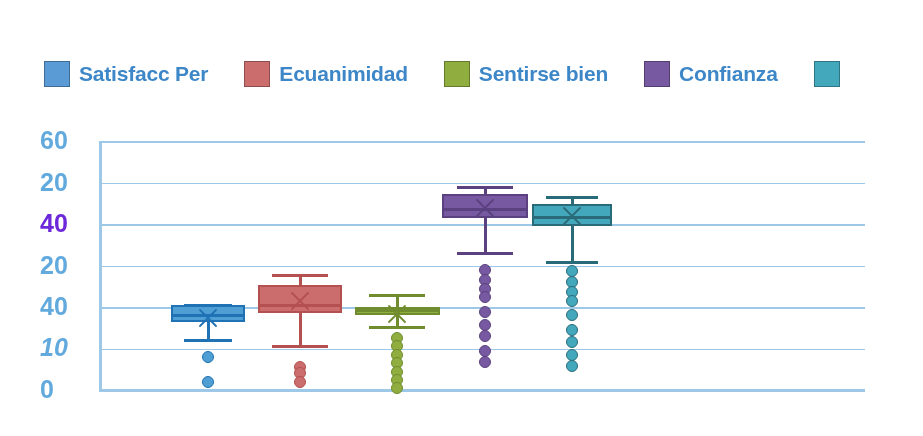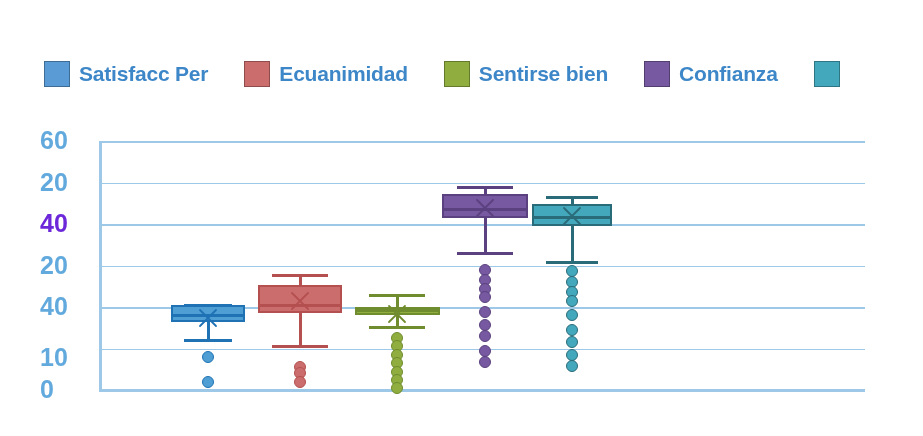--- a/index.html
+++ b/index.html
@@ -107,21 +107,21 @@
         <span class="legend-swatch" style="background: rgb(68, 168, 189);"></span>
       </div>
     </div>
 
   <div id="ylabels">
       <div class="ylabel" style="left: 40px; top: 128px; color: rgb(98, 170, 221);">60</div>
       <div class="ylabel" style="left: 40px; top: 169.5px; color: rgb(98, 170, 221);">20</div>
       <div class="ylabel" style="left: 40px; top: 211px; color: #6d28d9;">40</div>
       <div class="ylabel" style="left: 40px; top: 252.5px; color: rgb(98, 170, 221);">20</div>
       <div class="ylabel" style="left: 40px; top: 294px; color: rgb(98, 170, 221);">40</div>
-      <div class="ylabel" style="left: 40px; top: 345px; color: rgb(98, 170, 221);">10</div>
+      <div class="ylabel" style="left: 40px; top: 335px; color: rgb(98, 170, 221); font-style: italic;">10</div>
       <div class="ylabel" style="left: 40px; top: 377px; color: rgb(98, 170, 221);">0</div>
     </div>
 
   <div class="plot" id="plot">
     <div class="axis-y"></div>
     <div class="axis-x"></div>
   <div class="gridline" style="top: 0px; background: rgb(157, 200, 232);"></div>
       <div class="gridline" style="top: 41.5px; background: rgb(157, 200, 232);"></div>
       <div class="gridline" style="top: 83px; background: rgb(157, 200, 232);"></div>
       <div class="gridline" style="top: 124.5px; background: rgb(157, 200, 232);"></div>

